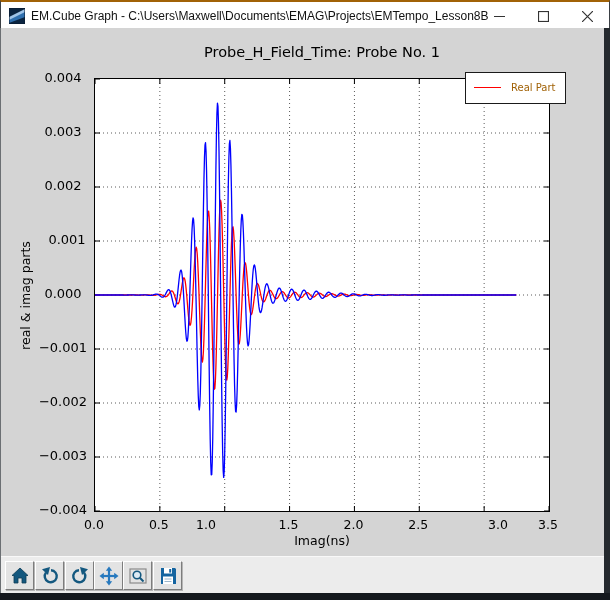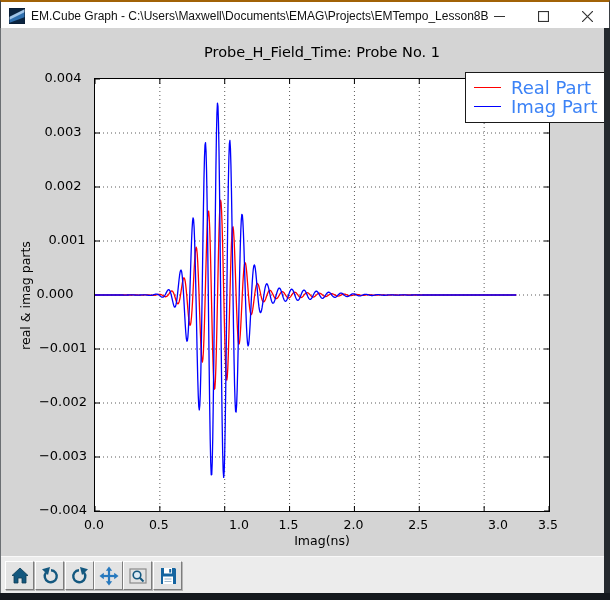--- a/index.html
+++ b/index.html
@@ -36,21 +36,21 @@
             font-size:12.5px; color:#000; transform:rotate(-90deg); }
   .xtick-label { position:absolute; width:44px; text-align:center; font-size:12.5px; color:#000; }
   .ytick-label { position:absolute; width:52px; text-align:center; font-size:13px; color:#000; }
 
   
   .legend { position:absolute; left:464px; top:44px; background:#fff;
             border:1.6px solid #1a1a1a; padding:5px 10px 6px 8px; }
   .legend-row { display:flex; align-items:center; height:19px; }
   .legend-sample { display:inline-block; width:27px; height:0; border-top:1.6px solid #000;
                    margin-right:10px; }
-  .legend-label { font-size:18px; color:#3b82f6; white-space:nowrap;text-align:center; }
+  .legend-label { font-size:10px; color:#a16207; white-space:nowrap;text-align:center; }
 
   
   .toolbar { position:absolute; left:1px; top:556px; width:603px; height:37px;
              background:#ececec; border-top:1px solid #f8f8f8; }
   .tb-btn { position:absolute; top:4px; width:29px; height:29px; background:#e3e3e3;
             border-top:1px solid #ffffff; border-left:1px solid #ffffff;
             border-right:1px solid #7d7d7d; border-bottom:1px solid #7d7d7d;
             box-shadow:1px 1px 0 #b5b5b5; display:flex; align-items:center; justify-content:center; }
 </style>
 </head>
@@ -134,47 +134,43 @@
           <line x1="449" y1="378" x2="454" y2="378" stroke="#000"></line>
           <line x1="0" y1="432" x2="5" y2="432" stroke="#000"></line>
           <line x1="449" y1="432" x2="454" y2="432" stroke="#000"></line>
           <polyline points="0.00,216.00 0.52,216.00 1.04,216.00 1.56,216.00 2.08,216.00 2.59,216.00 3.11,216.00 3.63,216.00 4.15,216.00 4.67,216.00 5.19,216.00 5.71,216.00 6.23,216.00 6.75,216.00 7.26,216.00 7.78,216.00 8.30,216.00 8.82,216.00 9.34,216.00 9.86,216.00 10.38,216.00 10.90,216.00 11.41,216.00 11.93,216.00 12.45,216.00 12.97,216.00 13.49,215.99 14.01,215.99 14.53,215.99 15.05,215.99 15.57,215.99 16.08,216.00 16.60,216.00 17.12,216.00 17.64,216.00 18.16,216.00 18.68,216.00 19.20,216.01 19.72,216.01 20.24,216.01 20.75,216.01 21.27,216.01 21.79,216.01 22.31,216.01 22.83,216.01 23.35,216.00 23.87,216.00 24.39,216.00 24.91,215.99 25.42,215.99 25.94,215.99 26.46,215.98 26.98,215.98 27.50,215.98 28.02,215.99 28.54,215.99 29.06,215.99 29.57,216.00 30.09,216.00 30.61,216.01 31.13,216.01 31.65,216.02 32.17,216.02 32.69,216.02 33.21,216.02 33.73,216.02 34.24,216.02 34.76,216.02 35.28,216.01 35.80,216.00 36.32,216.00 36.84,215.99 37.36,215.98 37.88,215.97 38.40,215.97 38.91,215.96 39.43,215.96 39.95,215.96 40.47,215.97 40.99,215.97 41.51,215.98 42.03,215.99 42.55,216.01 43.07,216.02 43.58,216.03 44.10,216.05 44.62,216.06 45.14,216.06 45.66,216.07 46.18,216.07 46.70,216.06 47.22,216.05 47.73,216.03 48.25,216.01 48.77,215.99 49.29,215.96 49.81,215.93 50.33,215.91 50.85,215.89 51.37,215.88 51.89,215.87 52.40,215.87 52.92,215.89 53.44,215.91 53.96,215.94 54.48,215.99 55.00,216.04 55.52,216.09 56.04,216.14 56.56,216.19 57.07,216.24 57.59,216.27 58.11,216.28 58.63,216.28 59.15,216.25 59.67,216.20 60.19,216.12 60.71,216.02 61.23,215.91 61.74,215.78 62.26,215.64 62.78,215.52 63.30,215.41 63.82,215.34 64.34,215.30 64.86,215.32 65.38,215.39 65.89,215.52 66.41,215.72 66.93,215.97 67.45,216.27 67.97,216.59 68.49,216.92 69.01,217.22 69.53,217.48 70.05,217.66 70.56,217.74 71.08,217.68 71.60,217.48 72.12,217.13 72.64,216.64 73.16,216.01 73.68,215.28 74.20,214.50 74.72,213.72 75.23,213.01 75.75,212.42 76.27,212.04 76.79,211.91 77.31,212.10 77.83,212.62 78.35,213.48 78.87,214.67 79.39,216.13 79.90,217.79 80.42,219.53 80.94,221.23 81.46,222.75 81.98,223.94 82.50,224.67 83.02,224.81 83.54,224.28 84.05,223.04 84.57,221.10 85.09,218.51 85.61,215.42 86.13,212.00 86.65,208.48 87.17,205.13 87.69,202.23 88.21,200.06 88.72,198.88 89.24,198.87 89.76,200.17 90.28,202.82 90.80,206.75 91.32,211.80 91.84,217.67 92.36,224.01 92.88,230.36 93.39,236.24 93.91,241.15 94.43,244.63 94.95,246.27 95.47,245.80 95.99,243.05 96.51,238.04 97.03,230.96 97.55,222.18 98.06,212.23 98.58,201.77 99.10,191.56 99.62,182.37 100.14,174.99 100.66,170.10 101.18,168.24 101.70,169.77 102.21,174.80 102.73,183.17 103.25,194.49 103.77,208.08 104.29,223.07 104.81,238.43 105.33,253.04 105.85,265.76 106.37,275.56 106.88,281.55 107.40,283.09 107.92,279.87 108.44,271.88 108.96,259.50 109.48,243.45 110.00,224.76 110.52,204.68 111.04,184.63 111.55,166.10 112.07,150.48 112.59,139.02 113.11,132.69 113.63,132.10 114.15,137.47 114.67,148.58 115.19,164.75 115.71,184.95 116.22,207.79 116.74,231.67 117.26,254.90 117.78,275.77 118.30,292.74 118.82,304.54 119.34,310.24 119.86,309.36 120.37,301.91 120.89,288.36 121.41,269.66 121.93,247.12 122.45,222.34 122.97,197.09 123.49,173.19 124.01,152.34 124.53,136.01 125.04,125.36 125.56,121.12 126.08,123.52 126.60,132.34 127.12,146.88 127.64,166.04 128.16,188.38 128.68,212.27 129.20,235.99 129.71,257.85 130.23,276.35 130.75,290.24 131.27,298.65 131.79,301.12 132.31,297.63 132.83,288.59 133.35,274.80 133.87,257.40 134.38,237.71 134.90,217.21 135.42,197.38 135.94,179.58 136.46,165.00 136.98,154.52 137.50,148.73 138.02,147.83 138.53,151.67 139.05,159.75 139.57,171.32 140.09,185.40 140.61,200.86 141.13,216.55 141.65,231.37 142.17,244.31 142.69,254.57 143.20,261.59 143.72,265.06 144.24,264.95 144.76,261.49 145.28,255.12 145.80,246.47 146.32,236.30 146.84,225.41 147.36,214.62 147.87,204.67 148.39,196.20 148.91,189.69 149.43,185.47 149.95,183.64 150.47,184.18 150.99,186.85 151.51,191.32 152.03,197.13 152.54,203.78 153.06,210.73 153.58,217.49 154.10,223.59 154.62,228.67 155.14,232.46 155.66,234.81 156.18,235.67 156.69,235.12 157.21,233.30 157.73,230.46 158.25,226.88 158.77,222.86 159.29,218.72 159.81,214.76 160.33,211.23 160.85,208.33 161.36,206.20 161.88,204.92 162.40,204.51 162.92,204.91 163.44,206.03 163.96,207.74 164.48,209.85 165.00,212.21 165.52,214.63 166.03,216.94 166.55,219.00 167.07,220.70 167.59,221.94 168.11,222.69 168.63,222.93 169.15,222.69 169.67,222.02 170.19,220.99 170.70,219.69 171.22,218.24 171.74,216.73 172.26,215.26 172.78,213.94 173.30,212.83 173.82,212.00 174.34,211.48 174.85,211.29 175.37,211.43 175.89,211.87 176.41,212.56 176.93,213.46 177.45,214.48 177.97,215.57 178.49,216.65 179.01,217.64 179.52,218.49 180.04,219.14 180.56,219.56 181.08,219.72 181.60,219.63 182.12,219.30 182.64,218.75 183.16,218.02 183.68,217.18 184.19,216.27 184.71,215.37 185.23,214.52 185.75,213.79 186.27,213.23 186.79,212.86 187.31,212.72 187.83,212.80 188.35,213.10 188.86,213.59 189.38,214.25 189.90,215.01 190.42,215.83 190.94,216.65 191.46,217.42 191.98,218.08 192.50,218.59 193.01,218.91 193.53,219.03 194.05,218.94 194.57,218.64 195.09,218.17 195.61,217.56 196.13,216.85 196.65,216.08 197.17,215.32 197.68,214.62 198.20,214.02 198.72,213.57 199.24,213.28 199.76,213.19 200.28,213.30 200.80,213.59 201.32,214.04 201.84,214.62 202.35,215.28 202.87,215.99 203.39,216.69 203.91,217.33 204.43,217.87 204.95,218.27 205.47,218.51 205.99,218.57 206.51,218.46 207.02,218.18 207.54,217.75 208.06,217.21 208.58,216.59 209.10,215.95 209.62,215.32 210.14,214.74 210.66,214.27 211.17,213.92 211.69,213.72 212.21,213.68 212.73,213.80 213.25,214.07 213.77,214.47 214.29,214.97 214.81,215.52 215.33,216.10 215.84,216.66 216.36,217.17 216.88,217.58 217.40,217.87 217.92,218.03 218.44,218.05 218.96,217.93 219.48,217.67 220.00,217.31 220.51,216.86 221.03,216.37 221.55,215.86 222.07,215.37 222.59,214.94 223.11,214.59 223.63,214.35 224.15,214.22 224.67,214.22 225.18,214.34 225.70,214.58 226.22,214.90 226.74,215.29 227.26,215.72 227.78,216.16 228.30,216.58 228.82,216.94 229.33,217.23 229.85,217.43 230.37,217.53 230.89,217.51 231.41,217.40 231.93,217.19 232.45,216.91 232.97,216.57 233.49,216.20 234.00,215.83 234.52,215.48 235.04,215.18 235.56,214.94 236.08,214.78 236.60,214.72 237.12,214.74 237.64,214.84 238.16,215.03 238.67,215.27 239.19,215.56 239.71,215.86 240.23,216.17 240.75,216.46 241.27,216.70 241.79,216.89 242.31,217.01 242.83,217.06 243.34,217.03 243.86,216.94 244.38,216.78 244.90,216.58 245.42,216.34 245.94,216.09 246.46,215.84 246.98,215.61 247.49,215.41 248.01,215.27 248.53,215.17 249.05,215.14 249.57,215.17 250.09,215.25 250.61,215.39 251.13,215.55 251.65,215.75 252.16,215.95 252.68,216.15 253.20,216.33 253.72,216.48 254.24,216.59 254.76,216.66 255.28,216.68 255.80,216.65 256.32,216.58 256.83,216.47 257.35,216.34 257.87,216.18 258.39,216.02 258.91,215.87 259.43,215.73 259.95,215.61 260.47,215.53 260.99,215.48 261.50,215.47 262.02,215.50 262.54,215.55 263.06,215.64 263.58,215.75 264.10,215.87 264.62,215.99 265.14,216.11 265.65,216.22 266.17,216.30 266.69,216.37 267.21,216.40 267.73,216.40 268.25,216.38 268.77,216.33 269.29,216.27 269.81,216.18 270.32,216.09 270.84,216.00 271.36,215.91 271.88,215.83 272.40,215.77 272.92,215.72 273.44,215.70 273.96,215.70 274.48,215.72 274.99,215.75 275.51,215.81 276.03,215.87 276.55,215.94 277.07,216.01 277.59,216.07 278.11,216.13 278.63,216.18 279.15,216.21 279.66,216.22 280.18,216.22 280.70,216.21 281.22,216.18 281.74,216.14 282.26,216.09 282.78,216.04 283.30,215.99 283.81,215.94 284.33,215.90 284.85,215.87 285.37,215.85 285.89,215.84 286.41,215.84 286.93,215.85 287.45,215.87 287.97,215.90 288.48,215.94 289.00,215.98 289.52,216.01 290.04,216.04 290.56,216.07 291.08,216.10 291.60,216.11 292.12,216.12 292.64,216.11 293.15,216.10 293.67,216.09 294.19,216.07 294.71,216.04 295.23,216.02 295.75,215.99 296.27,215.97 296.79,215.95 297.31,215.93 297.82,215.92 298.34,215.92 298.86,215.92 299.38,215.93 299.90,215.94 300.42,215.96 300.94,215.97 301.46,215.99 301.97,216.01 302.49,216.02 303.01,216.04 303.53,216.05 304.05,216.05 304.57,216.06 305.09,216.05 305.61,216.05 306.13,216.04 306.64,216.03 307.16,216.02 307.68,216.00 308.20,215.99 308.72,215.98 309.24,215.97 309.76,215.97 310.28,215.96 310.80,215.96 311.31,215.96 311.83,215.97 312.35,215.97 312.87,215.98 313.39,215.99 313.91,216.00 314.43,216.01 314.95,216.01 315.47,216.02 315.98,216.02 316.50,216.02 317.02,216.02 317.54,216.02 318.06,216.02 318.58,216.02 319.10,216.01 319.62,216.01 320.13,216.00 320.65,216.00 321.17,215.99 321.69,215.99 322.21,215.99 322.73,215.98 323.25,215.98 323.77,215.99 324.29,215.99 324.80,215.99 325.32,215.99 325.84,216.00 326.36,216.00 326.88,216.00 327.40,216.01 327.92,216.01 328.44,216.01 328.96,216.01 329.47,216.01 329.99,216.01 330.51,216.01 331.03,216.01 331.55,216.00 332.07,216.00 332.59,216.00 333.11,216.00 333.63,216.00 334.14,216.00 334.66,215.99 335.18,215.99 335.70,215.99 336.22,215.99 336.74,216.00 337.26,216.00 337.78,216.00 338.29,216.00 338.81,216.00 339.33,216.00 339.85,216.00 340.37,216.00 340.89,216.00 341.41,216.00 341.93,216.00 342.45,216.00 342.96,216.00 343.48,216.00 344.00,216.00 344.52,216.00 345.04,216.00 345.56,216.00 346.08,216.00 346.60,216.00 347.12,216.00 347.63,216.00 348.15,216.00 348.67,216.00 349.19,216.00 349.71,216.00 350.23,216.00 350.75,216.00 351.27,216.00 351.79,216.00 352.30,216.00 352.82,216.00 353.34,216.00 353.86,216.00 354.38,216.00 354.90,216.00 355.42,216.00 355.94,216.00 356.45,216.00 356.97,216.00 357.49,216.00 358.01,216.00 358.53,216.00 359.05,216.00 359.57,216.00 360.09,216.00 360.61,216.00 361.12,216.00 361.64,216.00 362.16,216.00 362.68,216.00 363.20,216.00 363.72,216.00 364.24,216.00 364.76,216.00 365.28,216.00 365.79,216.00 366.31,216.00 366.83,216.00 367.35,216.00 367.87,216.00 368.39,216.00 368.91,216.00 369.43,216.00 369.95,216.00 370.46,216.00 370.98,216.00 371.50,216.00 372.02,216.00 372.54,216.00 373.06,216.00 373.58,216.00 374.10,216.00 374.61,216.00 375.13,216.00 375.65,216.00 376.17,216.00 376.69,216.00 377.21,216.00 377.73,216.00 378.25,216.00 378.77,216.00 379.28,216.00 379.80,216.00 380.32,216.00 380.84,216.00 381.36,216.00 381.88,216.00 382.40,216.00 382.92,216.00 383.44,216.00 383.95,216.00 384.47,216.00 384.99,216.00 385.51,216.00 386.03,216.00 386.55,216.00 387.07,216.00 387.59,216.00 388.11,216.00 388.62,216.00 389.14,216.00 389.66,216.00 390.18,216.00 390.70,216.00 391.22,216.00 391.74,216.00 392.26,216.00 392.77,216.00 393.29,216.00 393.81,216.00 394.33,216.00 394.85,216.00 395.37,216.00 395.89,216.00 396.41,216.00 396.93,216.00 397.44,216.00 397.96,216.00 398.48,216.00 399.00,216.00 399.52,216.00 400.04,216.00 400.56,216.00 401.08,216.00 401.60,216.00 402.11,216.00 402.63,216.00 403.15,216.00 403.67,216.00 404.19,216.00 404.71,216.00 405.23,216.00 405.75,216.00 406.27,216.00 406.78,216.00 407.30,216.00 407.82,216.00 408.34,216.00 408.86,216.00 409.38,216.00 409.90,216.00 410.42,216.00 410.93,216.00 411.45,216.00 411.97,216.00 412.49,216.00 413.01,216.00 413.53,216.00 414.05,216.00 414.57,216.00 415.09,216.00 415.60,216.00 416.12,216.00 416.64,216.00 417.16,216.00 417.68,216.00 418.20,216.00 418.72,216.00 419.24,216.00 419.76,216.00 420.27,216.00 420.79,216.00 421.31,216.00" fill="none" stroke="#ff0000" stroke-width="1.3" stroke-linejoin="round"></polyline>
           <polyline points="0.00,216.00 0.52,216.00 1.04,216.00 1.56,216.00 2.08,216.00 2.59,216.00 3.11,216.00 3.63,216.00 4.15,216.00 4.67,216.01 5.19,216.01 5.71,216.01 6.23,216.01 6.75,216.00 7.26,216.00 7.78,216.00 8.30,216.00 8.82,216.00 9.34,216.00 9.86,215.99 10.38,215.99 10.90,215.99 11.41,215.99 11.93,215.99 12.45,215.99 12.97,215.99 13.49,215.99 14.01,216.00 14.53,216.00 15.05,216.00 15.57,216.01 16.08,216.01 16.60,216.01 17.12,216.01 17.64,216.02 18.16,216.02 18.68,216.01 19.20,216.01 19.72,216.01 20.24,216.00 20.75,216.00 21.27,215.99 21.79,215.99 22.31,215.98 22.83,215.98 23.35,215.98 23.87,215.97 24.39,215.98 24.91,215.98 25.42,215.98 25.94,215.99 26.46,215.99 26.98,216.00 27.50,216.01 28.02,216.02 28.54,216.03 29.06,216.03 29.57,216.04 30.09,216.04 30.61,216.04 31.13,216.04 31.65,216.03 32.17,216.02 32.69,216.01 33.21,216.00 33.73,215.98 34.24,215.97 34.76,215.96 35.28,215.95 35.80,215.94 36.32,215.94 36.84,215.94 37.36,215.95 37.88,215.96 38.40,215.97 38.91,215.99 39.43,216.01 39.95,216.03 40.47,216.05 40.99,216.07 41.51,216.09 42.03,216.10 42.55,216.10 43.07,216.10 43.58,216.09 44.10,216.07 44.62,216.05 45.14,216.01 45.66,215.98 46.18,215.94 46.70,215.91 47.22,215.87 47.73,215.85 48.25,215.83 48.77,215.82 49.29,215.82 49.81,215.84 50.33,215.87 50.85,215.92 51.37,215.98 51.89,216.04 52.40,216.12 52.92,216.19 53.44,216.26 53.96,216.31 54.48,216.36 55.00,216.38 55.52,216.37 56.04,216.33 56.56,216.26 57.07,216.16 57.59,216.04 58.11,215.89 58.63,215.72 59.15,215.55 59.67,215.40 60.19,215.26 60.71,215.16 61.23,215.11 61.74,215.13 62.26,215.22 62.78,215.39 63.30,215.63 63.82,215.95 64.34,216.32 64.86,216.72 65.38,217.14 65.89,217.53 66.41,217.87 66.93,218.11 67.45,218.21 67.97,218.16 68.49,217.91 69.01,217.48 69.53,216.85 70.05,216.05 70.56,215.12 71.08,214.11 71.60,213.09 72.12,212.14 72.64,211.36 73.16,210.82 73.68,210.62 74.20,210.82 74.72,211.47 75.23,212.58 75.75,214.14 76.27,216.07 76.79,218.29 77.31,220.65 77.83,222.98 78.35,225.10 78.87,226.79 79.39,227.87 79.90,228.15 80.42,227.52 80.94,225.89 81.46,223.26 81.98,219.71 82.50,215.40 83.02,210.58 83.54,205.56 84.05,200.72 84.57,196.46 85.09,193.19 85.61,191.30 86.13,191.09 86.65,192.78 87.17,196.47 87.69,202.08 88.21,209.40 88.72,218.05 89.24,227.49 89.76,237.08 90.28,246.08 90.80,253.74 91.32,259.32 91.84,262.18 92.36,261.83 92.88,257.97 93.39,250.57 93.91,239.86 94.43,226.36 94.95,210.85 95.47,194.33 95.99,177.98 96.51,163.07 97.03,150.84 97.55,142.45 98.06,138.85 98.58,140.69 99.10,148.26 99.62,161.42 100.14,179.59 100.66,201.76 101.18,226.54 101.70,252.27 102.21,277.07 102.73,299.01 103.25,316.29 103.77,327.31 104.29,330.87 104.81,326.27 105.33,313.38 105.85,292.70 106.37,265.34 106.88,232.98 107.40,197.76 107.92,162.15 108.44,128.75 108.96,100.12 109.48,78.59 110.00,66.03 110.52,63.74 111.04,72.28 111.55,91.43 112.07,120.16 112.59,156.71 113.11,198.66 113.63,243.12 114.15,286.91 114.67,326.84 115.19,359.91 115.71,383.54 116.22,395.82 116.74,395.61 117.26,382.68 117.78,357.76 118.30,322.44 118.82,279.12 119.34,230.83 119.86,180.99 120.37,133.16 120.89,90.81 121.41,57.00 121.93,34.22 122.45,24.12 122.97,27.45 123.49,43.97 124.01,72.49 124.53,110.92 125.04,156.47 125.56,205.86 126.08,255.52 126.60,301.91 127.12,341.78 127.64,372.36 128.16,391.61 128.68,398.33 129.20,392.27 129.71,374.10 130.23,345.35 130.75,308.28 131.27,265.72 131.79,220.81 132.31,176.81 132.83,136.78 133.35,103.45 133.87,78.97 134.38,64.77 134.90,61.51 135.42,69.03 135.94,86.42 136.46,112.05 136.98,143.81 137.50,179.20 138.02,215.57 138.53,250.33 139.05,281.11 139.57,305.92 140.09,323.31 140.61,332.43 141.13,333.07 141.65,325.62 142.17,311.04 142.69,290.75 143.20,266.50 143.72,240.21 144.24,213.85 144.76,189.26 145.28,168.06 145.80,151.52 146.32,140.49 146.84,135.38 147.36,136.15 147.87,142.35 148.39,153.17 148.91,167.52 149.43,184.16 149.95,201.75 150.47,219.00 150.99,234.74 151.51,247.98 152.03,258.00 152.54,264.35 153.06,266.88 153.58,265.72 154.10,261.25 154.62,254.05 155.14,244.84 155.66,234.43 156.18,223.63 156.69,213.23 157.21,203.91 157.73,196.21 158.25,190.52 158.77,187.07 159.29,185.89 159.81,186.87 160.33,189.74 160.85,194.16 161.36,199.68 161.88,205.83 162.40,212.14 162.92,218.17 163.44,223.53 163.96,227.93 164.48,231.15 165.00,233.07 165.52,233.68 166.03,233.04 166.55,231.31 167.07,228.68 167.59,225.40 168.11,221.74 168.63,217.97 169.15,214.35 169.67,211.10 170.19,208.42 170.70,206.42 171.22,205.20 171.74,204.79 172.26,205.15 172.78,206.22 173.30,207.88 173.82,209.99 174.34,212.39 174.85,214.90 175.37,217.36 175.89,219.61 176.41,221.51 176.93,222.96 177.45,223.88 177.97,224.23 178.49,224.01 179.01,223.26 179.52,222.05 180.04,220.47 180.56,218.64 181.08,216.68 181.60,214.73 182.12,212.92 182.64,211.37 183.16,210.16 183.68,209.38 184.19,209.07 184.71,209.24 185.23,209.86 185.75,210.89 186.27,212.26 186.79,213.85 187.31,215.57 187.83,217.28 188.35,218.89 188.86,220.27 189.38,221.34 189.90,222.02 190.42,222.29 190.94,222.12 191.46,221.53 191.98,220.57 192.50,219.30 193.01,217.83 193.53,216.25 194.05,214.67 194.57,213.20 195.09,211.94 195.61,210.98 196.13,210.38 196.65,210.17 197.17,210.36 197.68,210.94 198.20,211.86 198.72,213.06 199.24,214.44 199.76,215.91 200.28,217.37 200.80,218.71 201.32,219.85 201.84,220.71 202.35,221.23 202.87,221.39 203.39,221.17 203.91,220.59 204.43,219.71 204.95,218.59 205.47,217.31 205.99,215.95 206.51,214.62 207.02,213.41 207.54,212.39 208.06,211.64 208.58,211.20 209.10,211.10 209.62,211.34 210.14,211.90 210.66,212.72 211.17,213.76 211.69,214.93 212.21,216.16 212.73,217.35 213.25,218.43 213.77,219.32 214.29,219.96 214.81,220.32 215.33,220.37 215.84,220.13 216.36,219.60 216.88,218.84 217.40,217.89 217.92,216.84 218.44,215.75 218.96,214.71 219.48,213.77 220.00,213.01 220.51,212.47 221.03,212.19 221.55,212.17 222.07,212.42 222.59,212.90 223.11,213.59 223.63,214.43 224.15,215.36 224.67,216.30 225.18,217.21 225.70,218.00 226.22,218.64 226.74,219.08 227.26,219.30 227.78,219.29 228.30,219.05 228.82,218.61 229.33,218.00 229.85,217.27 230.37,216.47 230.89,215.67 231.41,214.90 231.93,214.24 232.45,213.71 232.97,213.36 233.49,213.19 234.00,213.23 234.52,213.45 235.04,213.84 235.56,214.37 236.08,214.99 236.60,215.67 237.12,216.34 237.64,216.98 238.16,217.52 238.67,217.94 239.19,218.22 239.71,218.34 240.23,218.29 240.75,218.09 241.27,217.75 241.79,217.30 242.31,216.78 242.83,216.22 243.34,215.67 243.86,215.15 244.38,214.72 244.90,214.38 245.42,214.17 245.94,214.09 246.46,214.14 246.98,214.32 247.49,214.61 248.01,214.98 248.53,215.41 249.05,215.87 249.57,216.31 250.09,216.72 250.61,217.06 251.13,217.32 251.65,217.48 252.16,217.53 252.68,217.48 253.20,217.32 253.72,217.08 254.24,216.78 254.76,216.43 255.28,216.07 255.80,215.72 256.32,215.40 256.83,215.14 257.35,214.94 257.87,214.83 258.39,214.80 258.91,214.85 259.43,214.98 259.95,215.17 260.47,215.42 260.99,215.69 261.50,215.97 262.02,216.24 262.54,216.49 263.06,216.69 263.58,216.83 264.10,216.91 264.62,216.93 265.14,216.88 265.65,216.77 266.17,216.62 266.69,216.43 267.21,216.22 267.73,216.00 268.25,215.80 268.77,215.61 269.29,215.47 269.81,215.36 270.32,215.30 270.84,215.30 271.36,215.34 271.88,215.43 272.40,215.55 272.92,215.69 273.44,215.85 273.96,216.01 274.48,216.17 274.99,216.30 275.51,216.41 276.03,216.48 276.55,216.52 277.07,216.52 277.59,216.48 278.11,216.42 278.63,216.33 279.15,216.22 279.66,216.10 280.18,215.98 280.70,215.87 281.22,215.77 281.74,215.69 282.26,215.64 282.78,215.62 283.30,215.62 283.81,215.65 284.33,215.70 284.85,215.77 285.37,215.85 285.89,215.94 286.41,216.02 286.93,216.10 287.45,216.17 287.97,216.22 288.48,216.26 289.00,216.27 289.52,216.27 290.04,216.25 290.56,216.21 291.08,216.16 291.60,216.10 292.12,216.04 292.64,215.98 293.15,215.92 293.67,215.87 294.19,215.84 294.71,215.82 295.23,215.81 295.75,215.81 296.27,215.83 296.79,215.86 297.31,215.89 297.82,215.93 298.34,215.98 298.86,216.02 299.38,216.06 299.90,216.09 300.42,216.11 300.94,216.13 301.46,216.13 301.97,216.13 302.49,216.12 303.01,216.10 303.53,216.07 304.05,216.04 304.57,216.01 305.09,215.98 305.61,215.96 306.13,215.94 306.64,215.92 307.16,215.91 307.68,215.91 308.20,215.91 308.72,215.92 309.24,215.94 309.76,215.95 310.28,215.97 310.80,215.99 311.31,216.01 311.83,216.03 312.35,216.04 312.87,216.05 313.39,216.06 313.91,216.06 314.43,216.06 314.95,216.05 315.47,216.04 315.98,216.03 316.50,216.02 317.02,216.00 317.54,215.99 318.06,215.98 318.58,215.97 319.10,215.96 319.62,215.96 320.13,215.96 320.65,215.96 321.17,215.97 321.69,215.97 322.21,215.98 322.73,215.99 323.25,216.00 323.77,216.01 324.29,216.01 324.80,216.02 325.32,216.02 325.84,216.03 326.36,216.03 326.88,216.02 327.40,216.02 327.92,216.02 328.44,216.01 328.96,216.01 329.47,216.00 329.99,216.00 330.51,215.99 331.03,215.99 331.55,215.99 332.07,215.98 332.59,215.98 333.11,215.99 333.63,215.99 334.14,215.99 334.66,215.99 335.18,216.00 335.70,216.00 336.22,216.00 336.74,216.01 337.26,216.01 337.78,216.01 338.29,216.01 338.81,216.01 339.33,216.01 339.85,216.01 340.37,216.01 340.89,216.00 341.41,216.00 341.93,216.00 342.45,216.00 342.96,216.00 343.48,216.00 344.00,215.99 344.52,215.99 345.04,215.99 345.56,215.99 346.08,216.00 346.60,216.00 347.12,216.00 347.63,216.00 348.15,216.00 348.67,216.00 349.19,216.00 349.71,216.00 350.23,216.00 350.75,216.00 351.27,216.00 351.79,216.00 352.30,216.00 352.82,216.00 353.34,216.00 353.86,216.00 354.38,216.00 354.90,216.00 355.42,216.00 355.94,216.00 356.45,216.00 356.97,216.00 357.49,216.00 358.01,216.00 358.53,216.00 359.05,216.00 359.57,216.00 360.09,216.00 360.61,216.00 361.12,216.00 361.64,216.00 362.16,216.00 362.68,216.00 363.20,216.00 363.72,216.00 364.24,216.00 364.76,216.00 365.28,216.00 365.79,216.00 366.31,216.00 366.83,216.00 367.35,216.00 367.87,216.00 368.39,216.00 368.91,216.00 369.43,216.00 369.95,216.00 370.46,216.00 370.98,216.00 371.50,216.00 372.02,216.00 372.54,216.00 373.06,216.00 373.58,216.00 374.10,216.00 374.61,216.00 375.13,216.00 375.65,216.00 376.17,216.00 376.69,216.00 377.21,216.00 377.73,216.00 378.25,216.00 378.77,216.00 379.28,216.00 379.80,216.00 380.32,216.00 380.84,216.00 381.36,216.00 381.88,216.00 382.40,216.00 382.92,216.00 383.44,216.00 383.95,216.00 384.47,216.00 384.99,216.00 385.51,216.00 386.03,216.00 386.55,216.00 387.07,216.00 387.59,216.00 388.11,216.00 388.62,216.00 389.14,216.00 389.66,216.00 390.18,216.00 390.70,216.00 391.22,216.00 391.74,216.00 392.26,216.00 392.77,216.00 393.29,216.00 393.81,216.00 394.33,216.00 394.85,216.00 395.37,216.00 395.89,216.00 396.41,216.00 396.93,216.00 397.44,216.00 397.96,216.00 398.48,216.00 399.00,216.00 399.52,216.00 400.04,216.00 400.56,216.00 401.08,216.00 401.60,216.00 402.11,216.00 402.63,216.00 403.15,216.00 403.67,216.00 404.19,216.00 404.71,216.00 405.23,216.00 405.75,216.00 406.27,216.00 406.78,216.00 407.30,216.00 407.82,216.00 408.34,216.00 408.86,216.00 409.38,216.00 409.90,216.00 410.42,216.00 410.93,216.00 411.45,216.00 411.97,216.00 412.49,216.00 413.01,216.00 413.53,216.00 414.05,216.00 414.57,216.00 415.09,216.00 415.60,216.00 416.12,216.00 416.64,216.00 417.16,216.00 417.68,216.00 418.20,216.00 418.72,216.00 419.24,216.00 419.76,216.00 420.27,216.00 420.79,216.00 421.31,216.00" fill="none" stroke="#0000ff" stroke-width="1.3" stroke-linejoin="round"></polyline>
         </svg>
     </div>
     <div id="tick-labels">
         <div class="xtick-label" style="left: 71px; top: 489px;">0.0</div>
         <div class="xtick-label" style="left: 135.857px; top: 489px;">0.5</div>
-        <div class="xtick-label" style="left: 216px; top: 489px;">1.0</div>
+        <div class="xtick-label" style="left: 183px; top: 489px;">1.0</div>
         <div class="xtick-label" style="left: 265.571px; top: 489px;">1.5</div>
         <div class="xtick-label" style="left: 330.429px; top: 489px;">2.0</div>
         <div class="xtick-label" style="left: 395.286px; top: 489px;">2.5</div>
         <div class="xtick-label" style="left: 475px; top: 489px; text-align: center;">3.0</div>
         <div class="xtick-label" style="left: 525px; top: 489px; text-align: center;">3.5</div>
         <div class="ytick-label" style="left: 36px; top: 42px;">0.004</div>
         <div class="ytick-label" style="left: 36px; top: 96px;">0.003</div>
         <div class="ytick-label" style="left: 36px; top: 150px;">0.002</div>
         <div class="ytick-label" style="left: 40px; top: 204px;">0.001</div>
-        <div class="ytick-label" style="left: 28px; top: 258px;">0.000</div>
+        <div class="ytick-label" style="left: 36px; top: 258px;">0.000</div>
         <div class="ytick-label" style="left: 36px; top: 312px;">−0.001</div>
         <div class="ytick-label" style="left: 36px; top: 366px;">−0.002</div>
         <div class="ytick-label" style="left: 36px; top: 420px;">−0.003</div>
         <div class="ytick-label" style="left: 36px; top: 474px;">−0.004</div>
       </div>
     <div class="xlabel">Imag(ns)</div>
     <div class="ylabel">real &amp; imag parts</div>
     <div class="legend" id="legend">
         <div class="legend-row">
           <span class="legend-sample" style="border-top-color: rgb(255, 0, 0);"></span>
           <span class="legend-label">Real Part</span>
         </div>
-        <div class="legend-row">
-          <span class="legend-sample" style="border-top-color: rgb(0, 0, 255);"></span>
-          <span class="legend-label">Imag Part</span>
-        </div>
       </div>
   </div>
 
   <div class="toolbar">
     <button class="tb-btn" style="left:4px">
       <svg width="20" height="20" viewBox="0 0 20 20">
         <polygon points="10,2 18,9.5 16,9.5 16,17 12,17 12,12 8,12 8,17 4,17 4,9.5 2,9.5" fill="#14587f" stroke="#0d3c57" stroke-width="0.8"></polygon>
       </svg>
     </button>
     <button class="tb-btn" style="left:34px">

